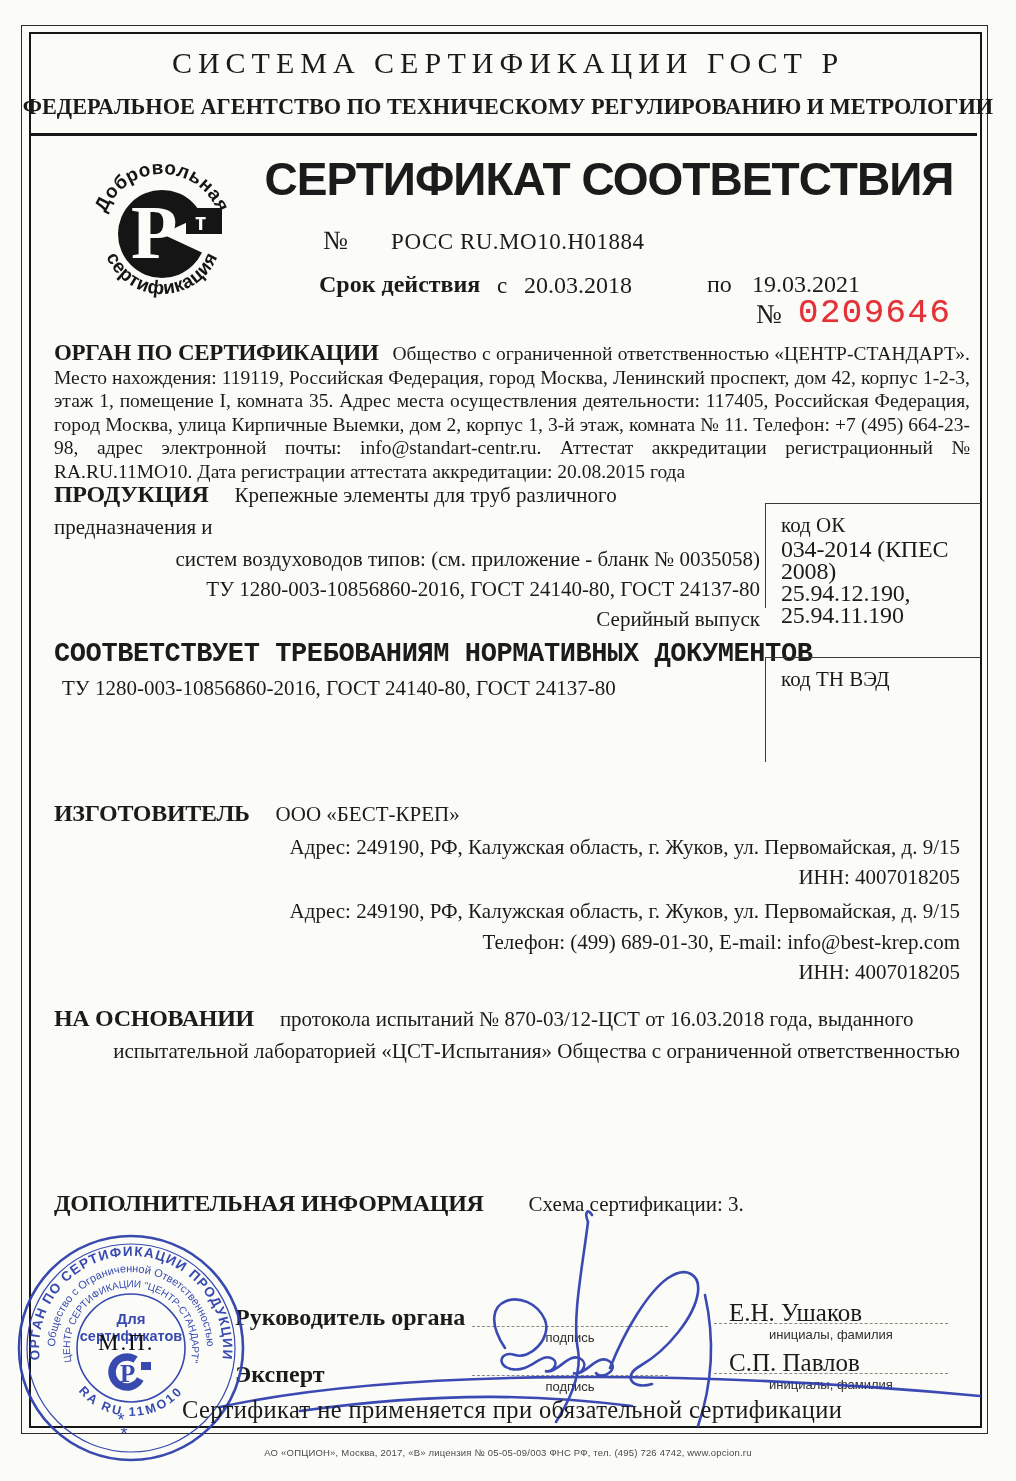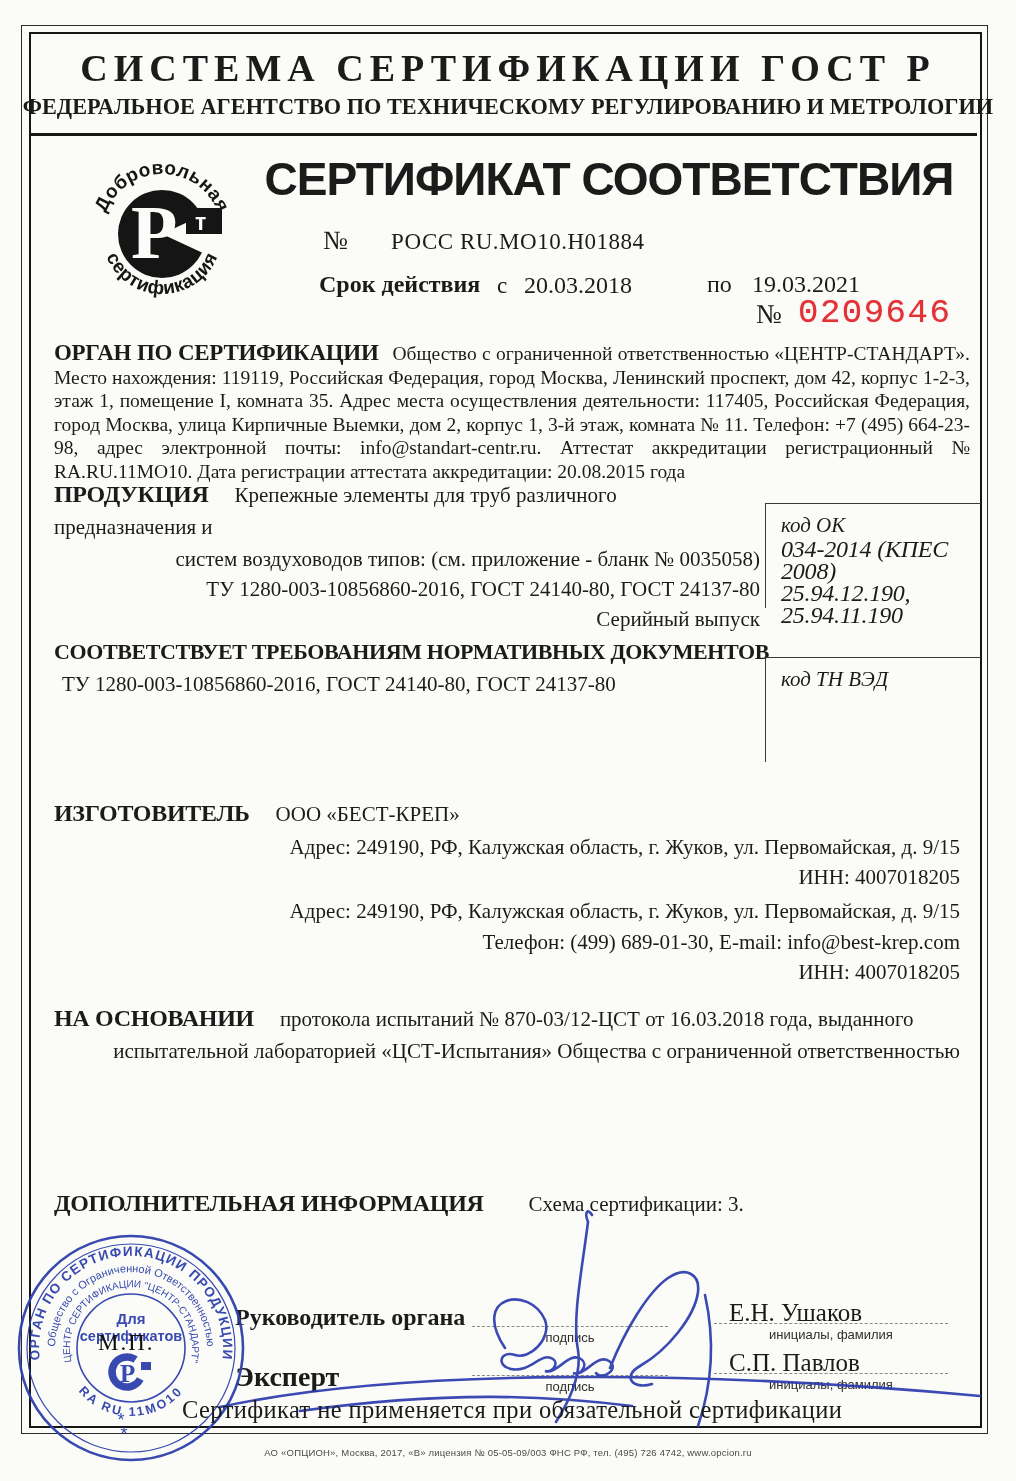--- a/index.html
+++ b/index.html
@@ -9,21 +9,21 @@
     font-family:"Liberation Serif", serif; color:#1b1b1b;
   }
   .abs { position:absolute; }
 
   
   .frame-outer { left:21px; top:25px; width:965px; height:1407px; border:1.5px solid #2a2a2a; }
   .frame-inner { left:29px; top:32px; width:949px; height:1392px; border:2.5px solid #161616; }
   .header-sep { left:31px; top:133px; width:946px; height:2.5px; background:#161616; }
 
   
-  .h1 { left:0; right:0; top:46px; text-align:center; font-weight:bold; font-size:38px; letter-spacing:6px; }
+  .h1 { left:0; right:0; top:46px; text-align:center; font-weight:normal; font-size:30px; letter-spacing:6px; }
   .h2 { left:0; right:0; top:94px; text-align:center; font-weight:bold; font-size:23px; transform:scaleX(0.97); white-space:nowrap; }
 
   .title { left:257px; top:151px; width:704px; text-align:center;
     font-family:"Liberation Sans", sans-serif; font-weight:bold; font-size:47px;
     transform:scaleX(0.98); transform-origin:center; letter-spacing:-1px; white-space:nowrap; }
 
   .regnum-label { left:323px; top:226px; font-size:26px; }
   .regnum-value { left:391px; top:229px; font-size:23px; letter-spacing:0.5px; }
   .validity-label { left:319px; top:271px; font-size:24px; font-weight:bold; }
   .validity-c  { left:497px; top:273px; font-size:23px; }
@@ -37,40 +37,40 @@
   
   .sech { font-weight:bold; font-size:23.5px; letter-spacing:-0.3px; margin-right:14px;margin-top:24px; }
   .sech24 { font-weight:bold; font-size:24px; letter-spacing:-0.3px; margin-right:26px; }
   .t21 { font-size:21px; }
   .indent { padding-left:8px;text-align:right; }
 
   .sec-organ { left:54px; top:341px; width:916px; font-size:19.5px; line-height:23.5px; text-align:justify; }
   .sec-organ .sech { font-size:23px; }
 
   .sec-prod { left:54px; top:479px; width:706px; line-height:30px; }
-  .box { border-top:1.5px solid #3a3a3a; border-left:1.5px solid #3a3a3a; box-sizing:border-box; padding:9px 0 0 15px;font-style:italic; }
+  .box { border-top:1.5px solid #3a3a3a; border-left:1.5px solid #3a3a3a; box-sizing:border-box; padding:9px 0 0 15px; }
   .box-ok { left:765px; top:503px; width:216px; height:105px; }
   .box-tnved { left:765px; top:657px; width:216px; height:105px; }
   .box-label { font-size:21px; }
   .box-line { font-size:24px; line-height:22px; letter-spacing:-0.2px; }
   .box-ok .box-line:first-of-type { margin-top:7px; }
 
   .sec-conform { left:54px; top:639px; width:706px; }
-  .sec-conform .hd { font-weight:bold; font-size:22px; letter-spacing:-0.4px; white-space:nowrap; }
+  .sec-conform .hd { font-weight:bold; font-size:27px; letter-spacing:-0.4px; white-space:nowrap;font-family:Liberation Mono, monospace; }
   .sec-conform .tx { font-size:21px; margin-top:7px; padding-left:8px; }
 
   .sec-manuf { left:54px; top:798px; width:906px; line-height:30.5px; }
   .sec-issued { left:54px; top:896px; width:906px; line-height:30.5px; }
   .sec-basis { left:54px; top:1003px; width:906px; line-height:31px; }
   .sec-add { left:54px; top:1190px; width:906px; }
   .sec-add .t21 { margin-left:19px; }
 
   
   .role1 { left:235px; top:1304px; font-size:24px; font-weight:bold; }
-  .role2 { left:235px; top:1361px; font-size:28px; font-weight:bold; }
+  .role2 { left:235px; top:1361px; font-size:24px; font-weight:bold; }
   .sigline { border-bottom:1.6px dashed #8b8b7f; height:0; }
   .sigline1 { left:472px; top:1326px; width:196px; }
   .sigline2 { left:472px; top:1375px; width:196px; }
   .nameline1 { left:714px; top:1323px; width:234px; }
   .nameline2 { left:714px; top:1373px; width:234px; }
   .sublabel { font-family:"Liberation Sans", sans-serif; font-size:13px; color:#2e2e2e; text-align:center; }
   .sub1 { left:472px; top:1330px; width:196px; }
   .sub2 { left:472px; top:1379px; width:196px; }
   .sub3 { left:714px; top:1327px; width:234px; }
   .sub4 { left:714px; top:1377px; width:234px; }

